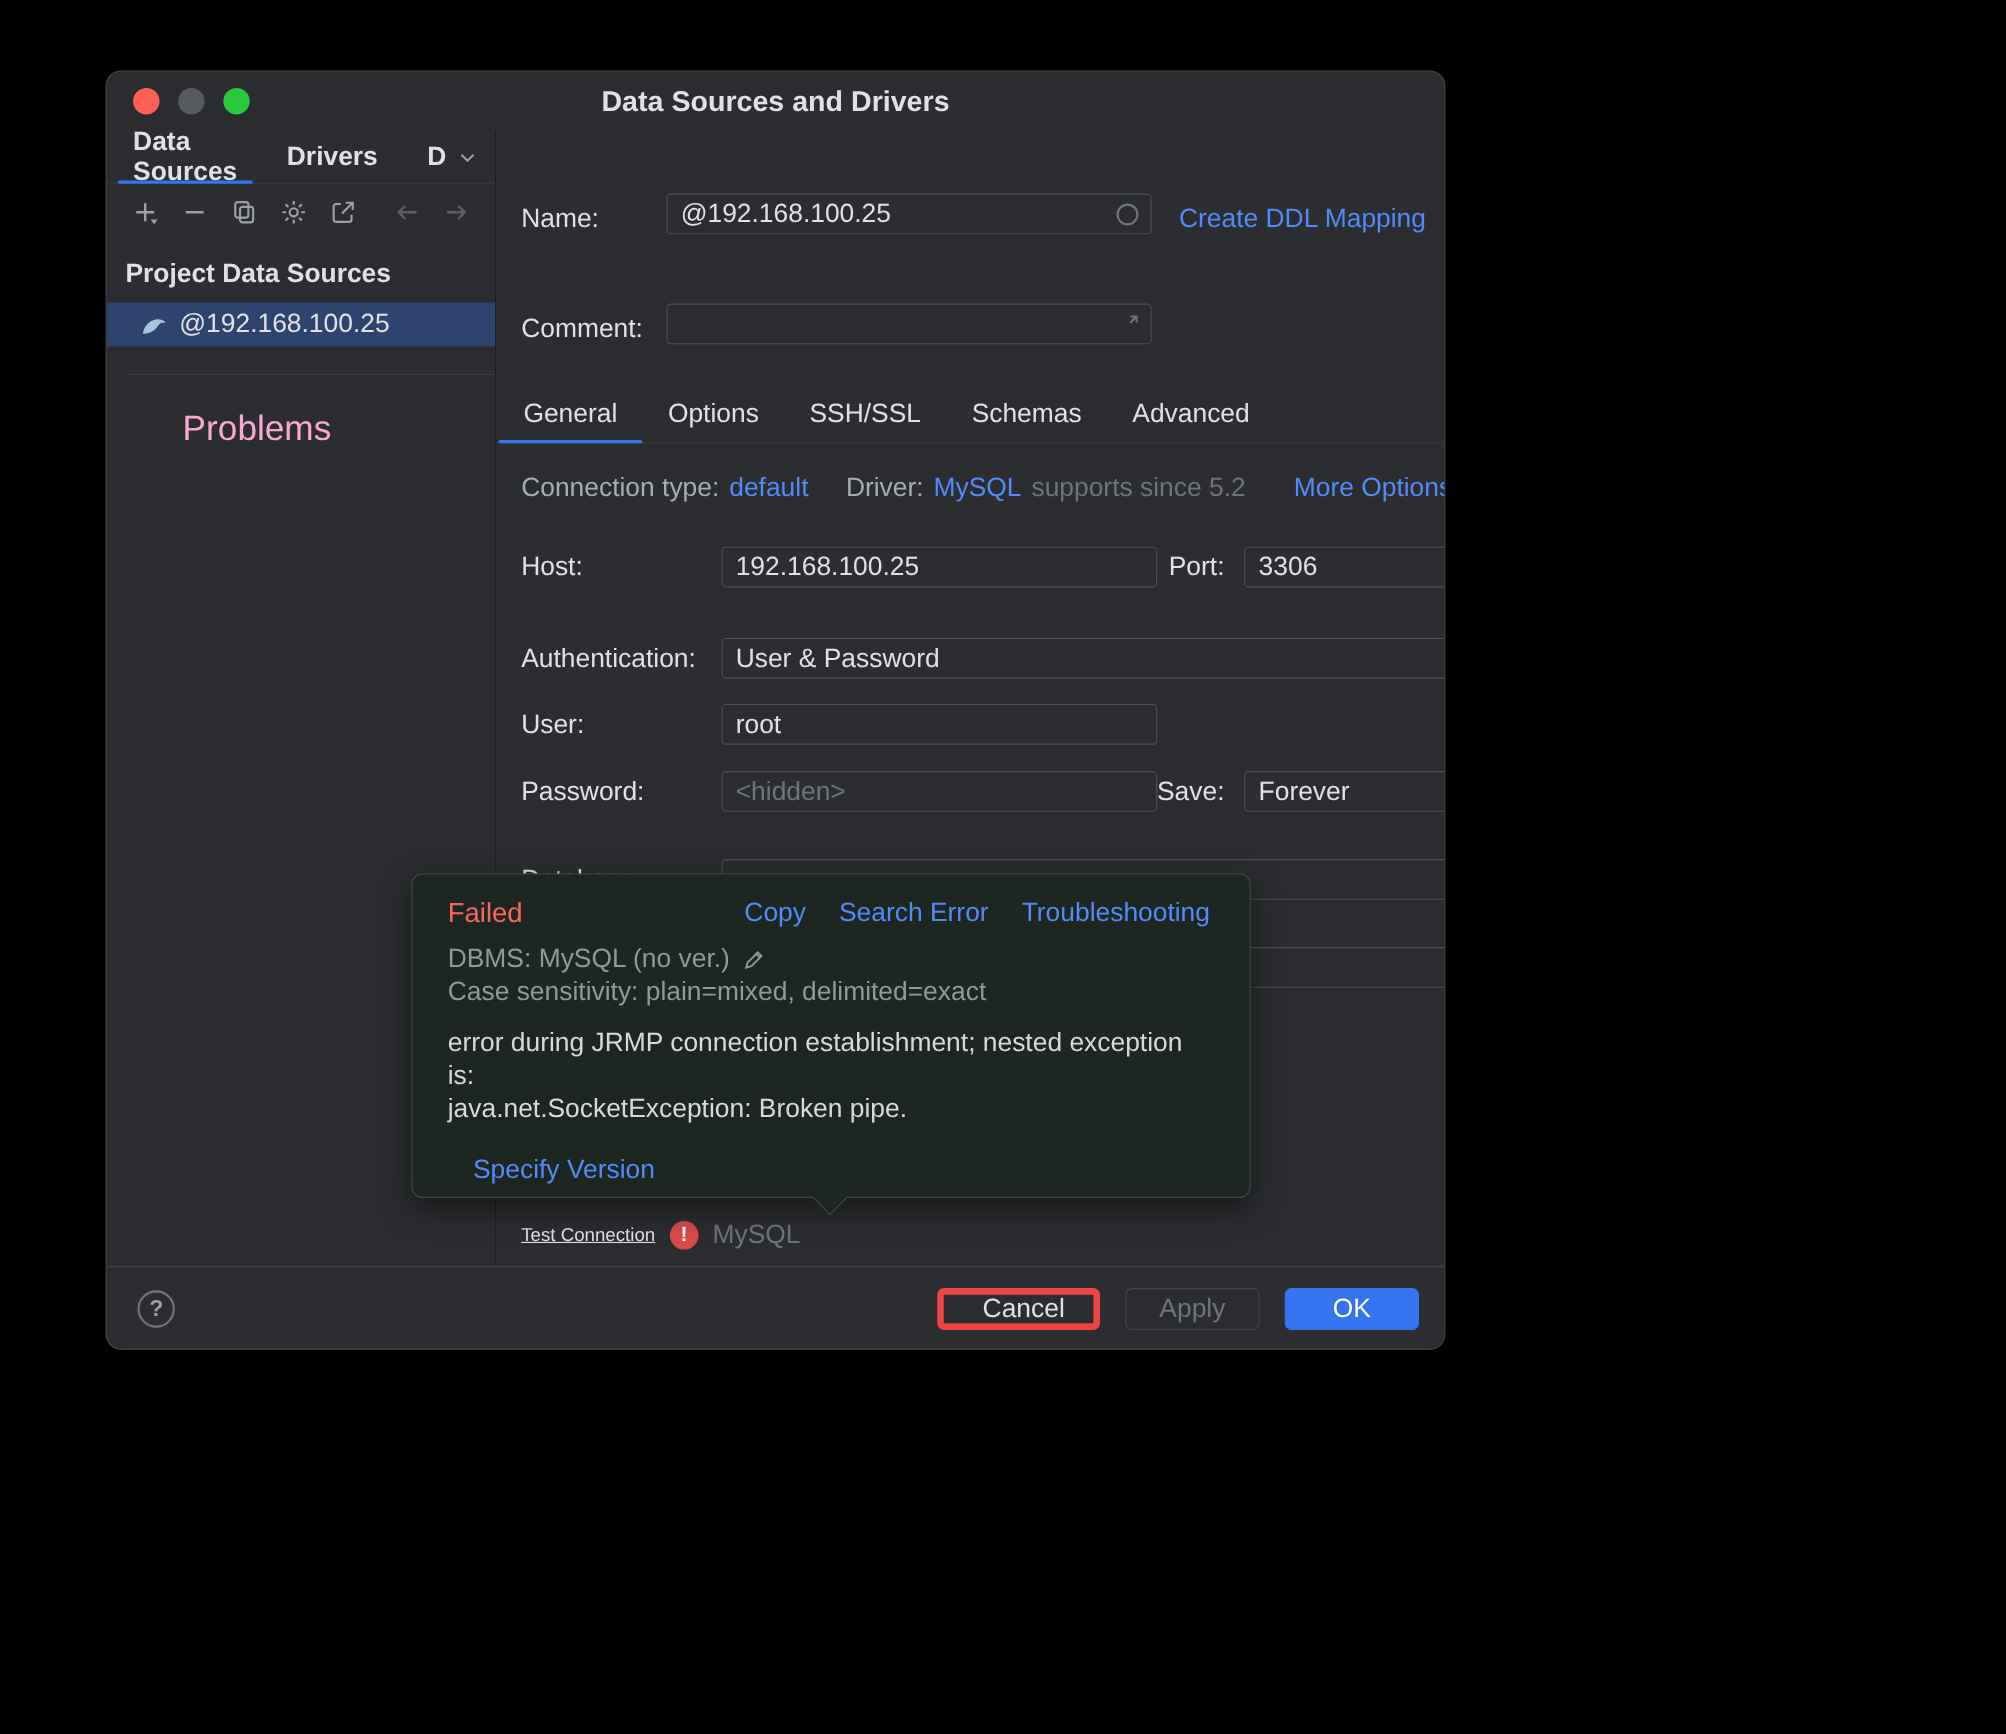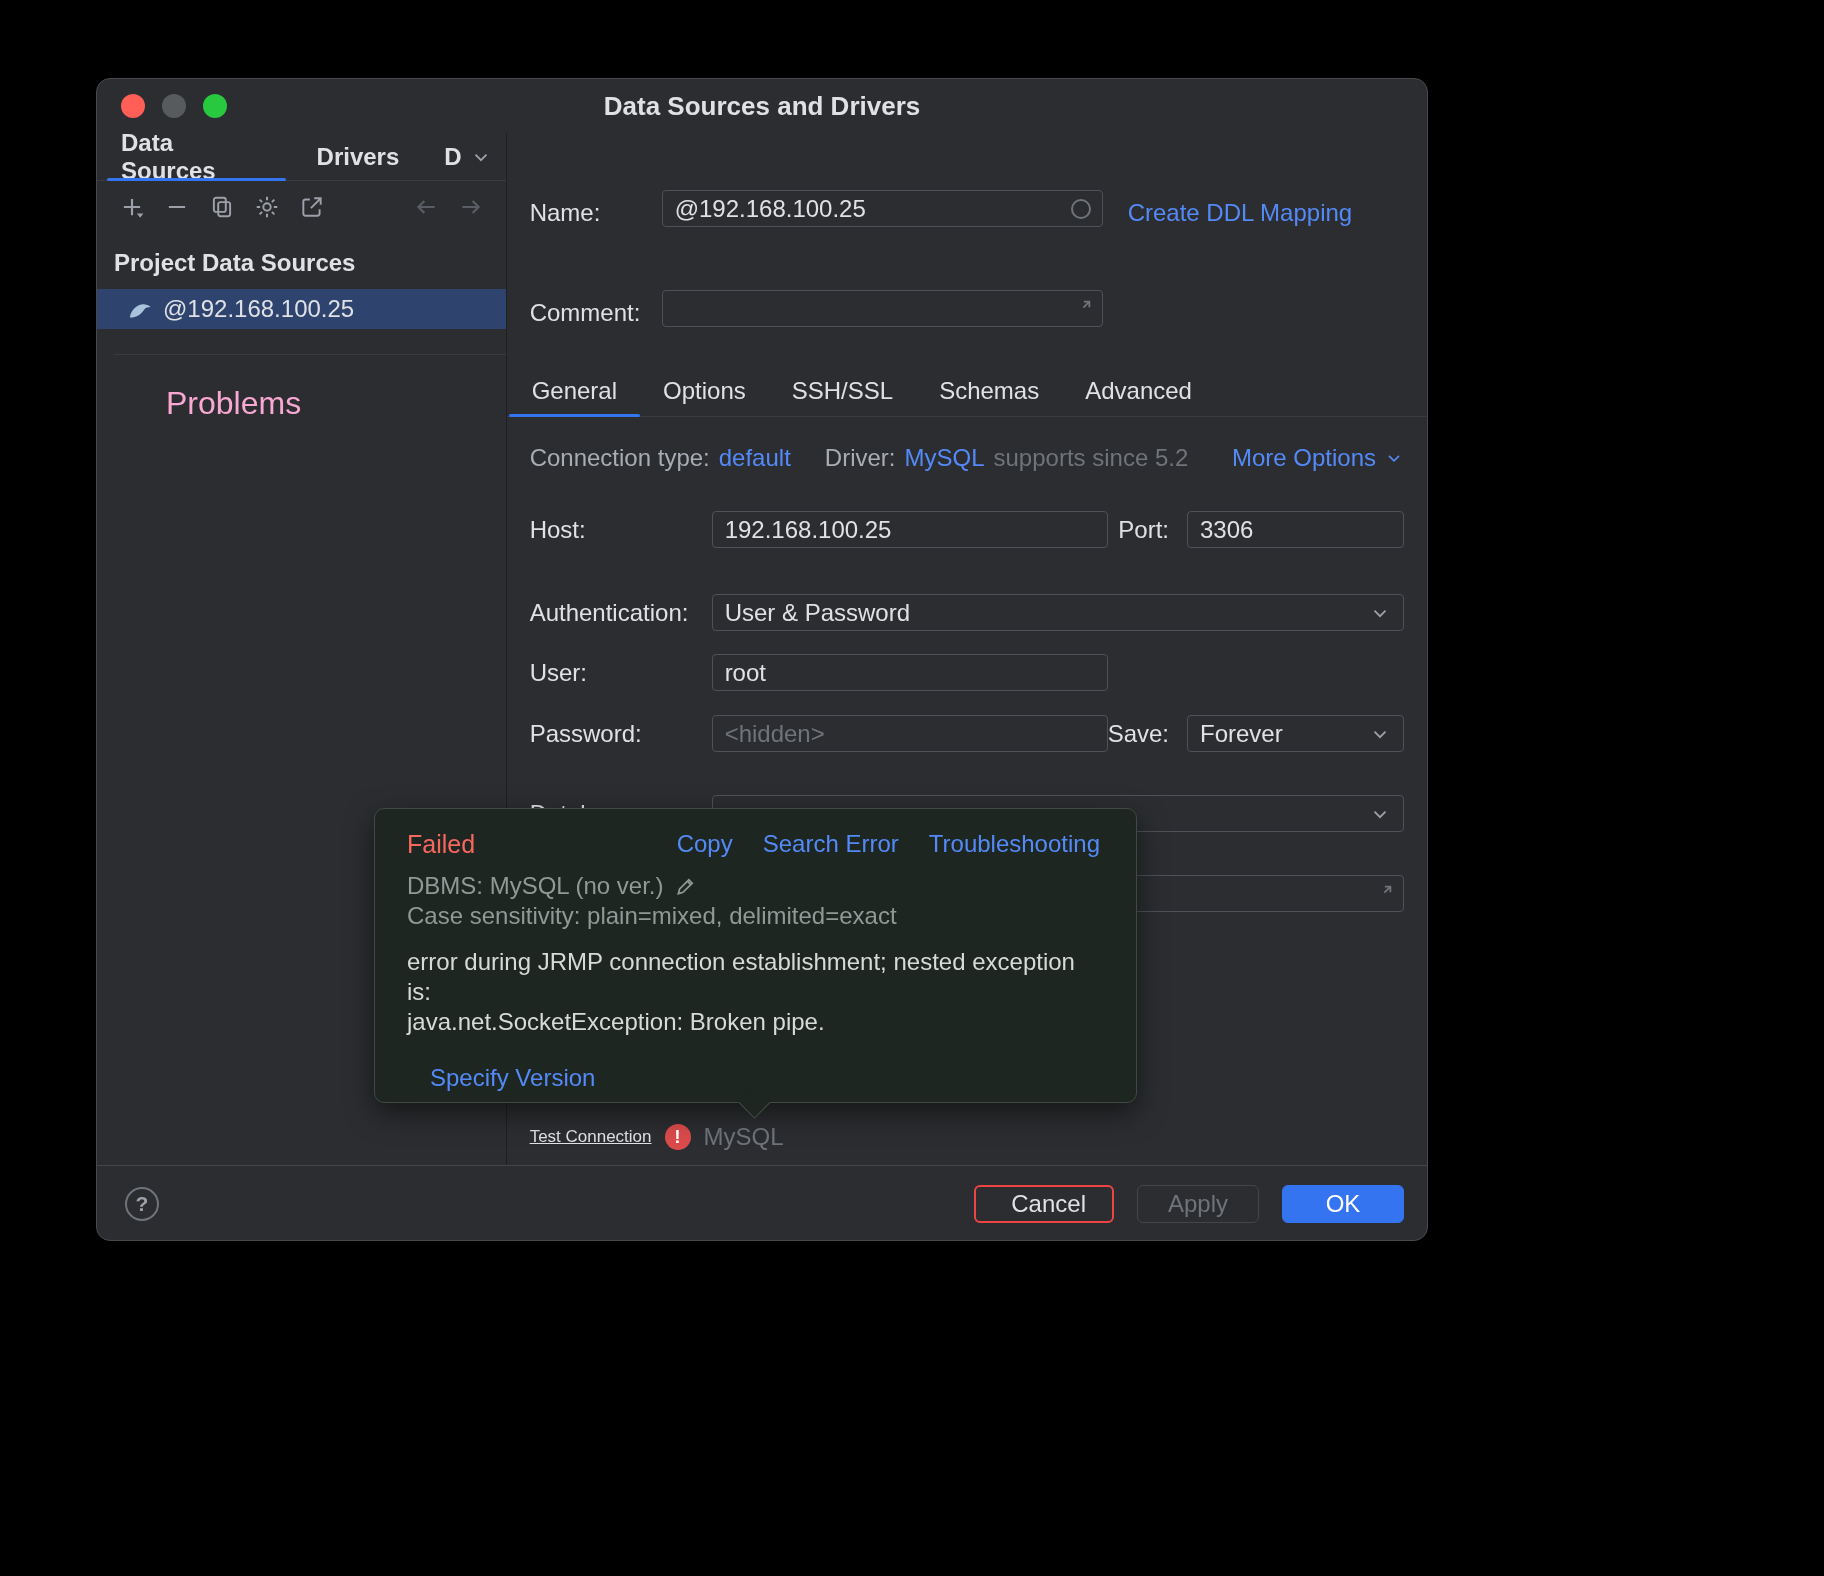--- a/index.html
+++ b/index.html
@@ -1,19 +1,19 @@
 <!DOCTYPE html>
 <html><head>
 <meta charset="utf-8">
 <style>
   * { margin:0; padding:0; box-sizing:border-box; }
   html,body { width:1824px; height:1576px; background:#000; font-family:"Liberation Sans", sans-serif; color:#dfe1e5; }
   svg { display:block; }
 
-  .dialog { position:absolute; left:96px; top:78px; width:1332px; height:1163px;
+  .dialog { position:absolute; left:96px; top:64px; width:1218px; height:1163px;
             background:#2b2d30; border:1px solid #47494d; border-radius:14px; overflow:hidden; }
 
   
   .titlebar { height:54px; position:relative; display:flex; align-items:center; justify-content:center; }
   .traffic { position:absolute; left:24px; top:15px; display:flex; gap:17px; }
   .dot { width:24px; height:24px; border-radius:50%; }
   .dot.red { background:#ff5f57; } .dot.gray { background:#585b5d; } .dot.green { background:#28c83f; }
   .win-title { font-size:26px; font-weight:700; color:#dfe1e5; }
 
   
@@ -73,21 +73,21 @@
                display:flex; align-items:center; justify-content:center; }
   .test-target { font-size:24px; color:#6f737a; }
 
   
   .footer { height:77px; border-top:1px solid #43454a; display:flex; align-items:center; padding:0 23px 0 28px; }
   .help-circle { width:34px; height:34px; border:2px solid #6f737a; border-radius:50%; color:#9da0a8;
                  font-size:21px; font-weight:700; display:flex; align-items:center; justify-content:center; }
   .btns { margin-left:auto; display:flex; gap:23px; }
   .btn { height:38px; min-width:122px; border-radius:6px; font-size:24px; display:flex; align-items:center; justify-content:center;
          padding:0 26px; cursor:pointer; font-family:"Liberation Sans", sans-serif; }
-  .btn-cancel { background:transparent; border:2px solid #ef4444; color:#dfe1e5;padding-left:35px; }
+  .btn-cancel { background:transparent; border:6px solid #ef4444; color:#dfe1e5;padding-left:35px; }
   .btn-apply { background:transparent; border:1px solid #43454a; color:#6f737a; cursor:default; }
   .btn-ok { background:#3574f0; border:1px solid #3574f0; color:#fff; }
 
   
   .popup { position:absolute; left:277px; top:729px; width:763px; height:295px; z-index:5;
            background:#1e2622; border:1px solid #3e4b42; border-radius:10px;
            box-shadow:0 10px 28px rgba(0,0,0,.5); padding:20px 36px 0 32px; font-size:24px; line-height:30px; }
   .popup::after { content:""; position:absolute; bottom:-12px; left:368px; width:22px; height:22px;
                   background:#1e2622; border-right:1px solid #3e4b42; border-bottom:1px solid #3e4b42; transform:rotate(45deg); }
   .popup-head { display:flex; align-items:center; height:30px; margin-bottom:12px; }

